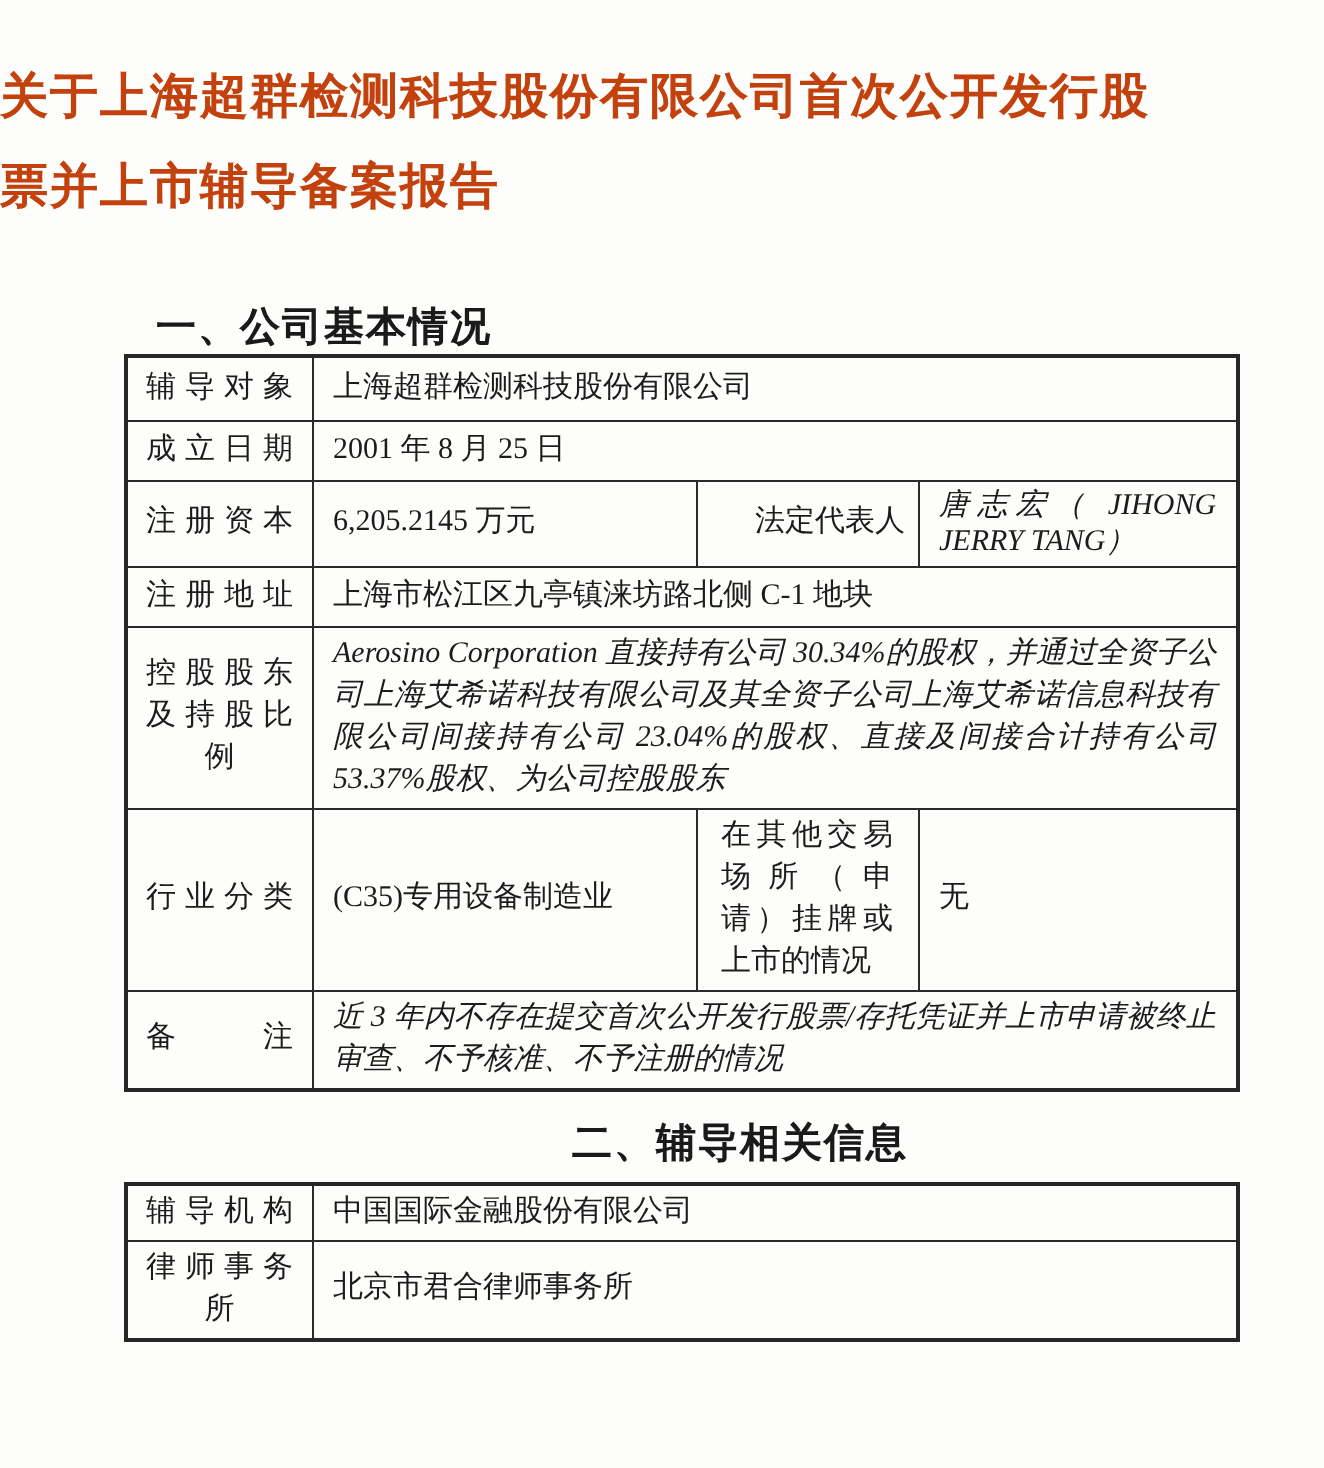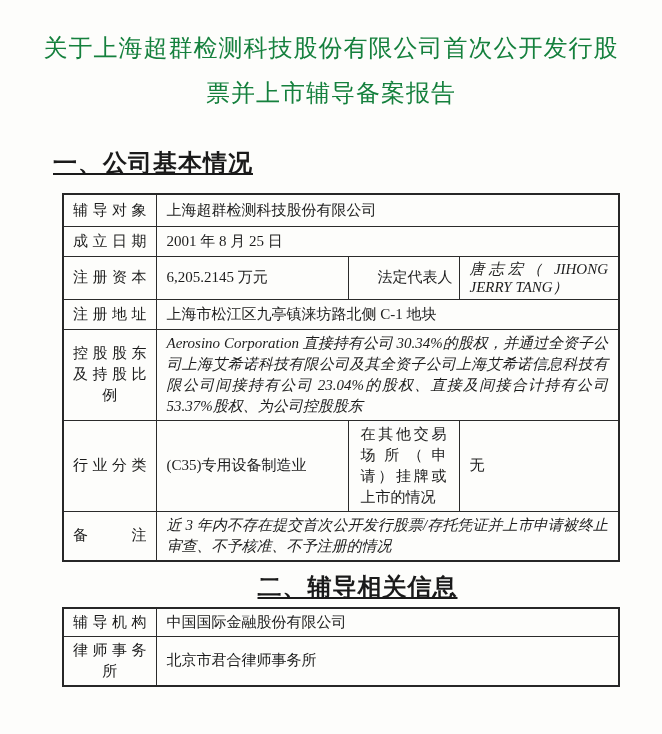--- a/index.html
+++ b/index.html
@@ -11,53 +11,51 @@
     position: relative;
     width: 662px;
     height: 734px;
     margin: 0 auto;
     background: #fdfdfb;
     color: #1b1b1b;
     overflow: hidden;
   }
   .doc-title {
     padding-top: 26px;
-    text-align: center;
     font-family: "DejaVu Sans", "Liberation Sans", sans-serif;
-    font-weight: normal;
+    font-weight: bold;
     font-size: 24px;
     line-height: 45px;
     letter-spacing: 1px;
-    color: #15803d;
+    color: #c2410c;
   }
   .section-heading {
-    margin-left: 53px;
+    margin-left: 78px;
     font-family: "DejaVu Sans", "Liberation Sans", sans-serif;
     font-weight: bold;
-    font-size: 24px;
+    font-size: 20px;
     letter-spacing: 1px;
     color: #1a1a1a;
     height: 26px;
     line-height: 26px;
-    text-decoration: underline;
   }
   .section-heading.first { margin-top: 34px; }
   .section-heading.second { margin-top: 12px; text-align: center; }
   table.doc-table {
     margin-left: 62px;
     width: 556px;
     border-collapse: collapse;
     table-layout: fixed;
     border: 2px solid #272727;
     font-size: 15px;
     line-height: 21px;
     font-weight: 500;
     color: #1c1c1c;
   }
-  table.t1 { margin-top: 17px; padding-left: 32px; }
+  table.t1 { margin-top: 1px; padding-left: 32px; }
   table.t2 { margin-top: 7px; }
   .doc-table td {
     border: 1px solid #2b2b2b;
     vertical-align: middle;
     padding: 3px 10px;
     overflow: hidden;
   }
   td.lbl {
     padding: 3px 9px;
   }

